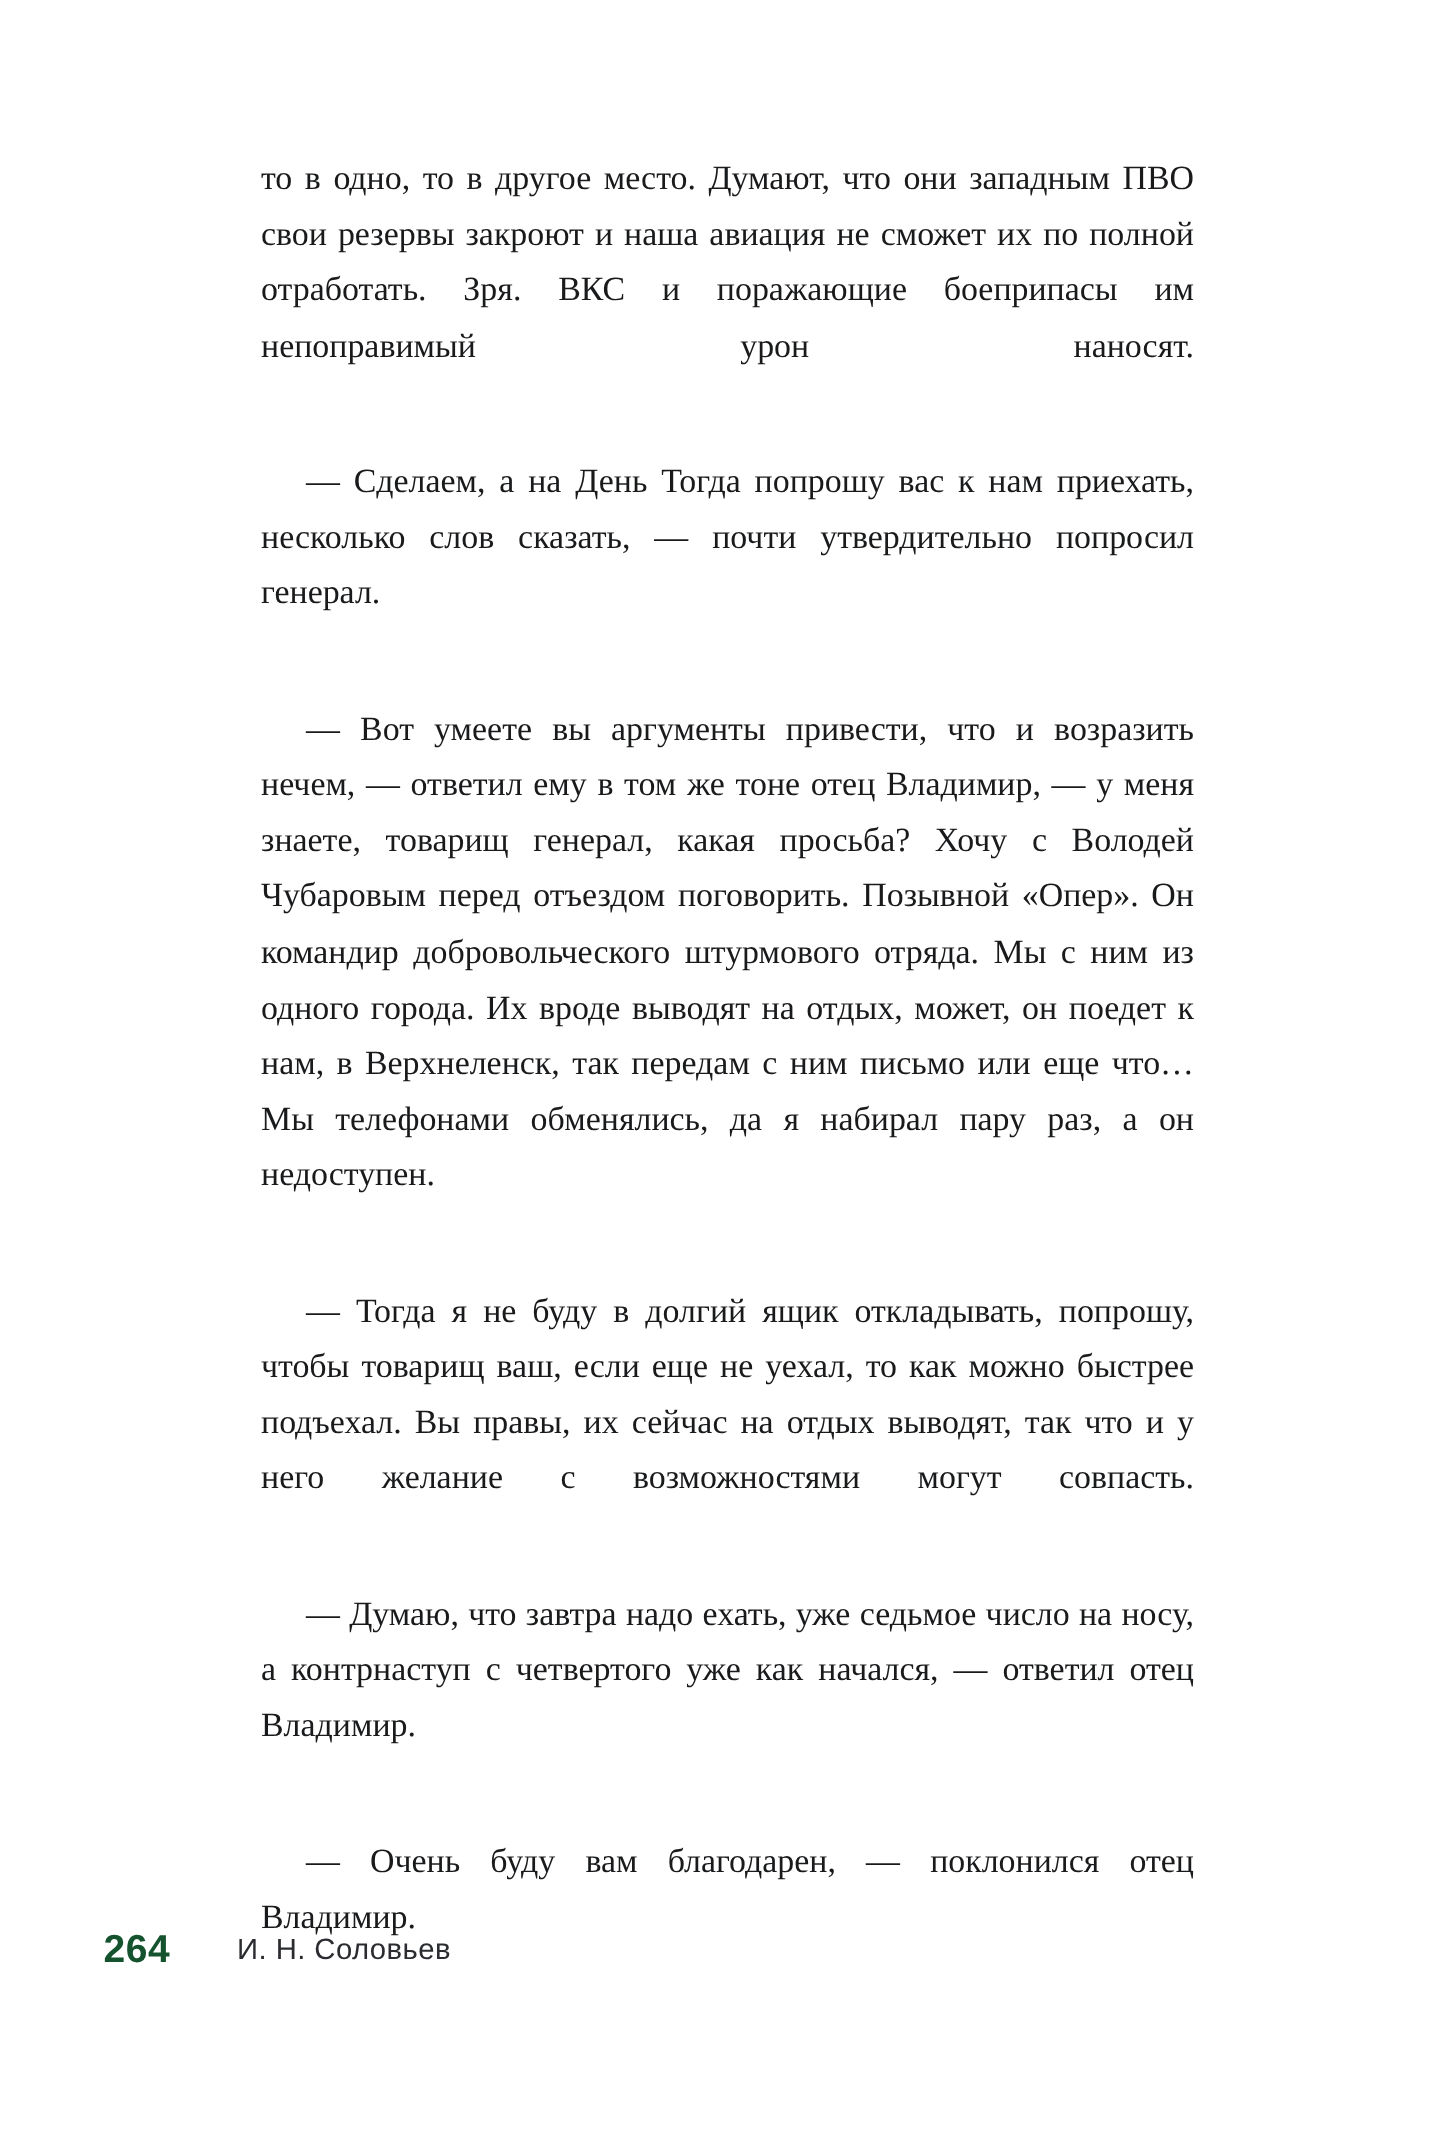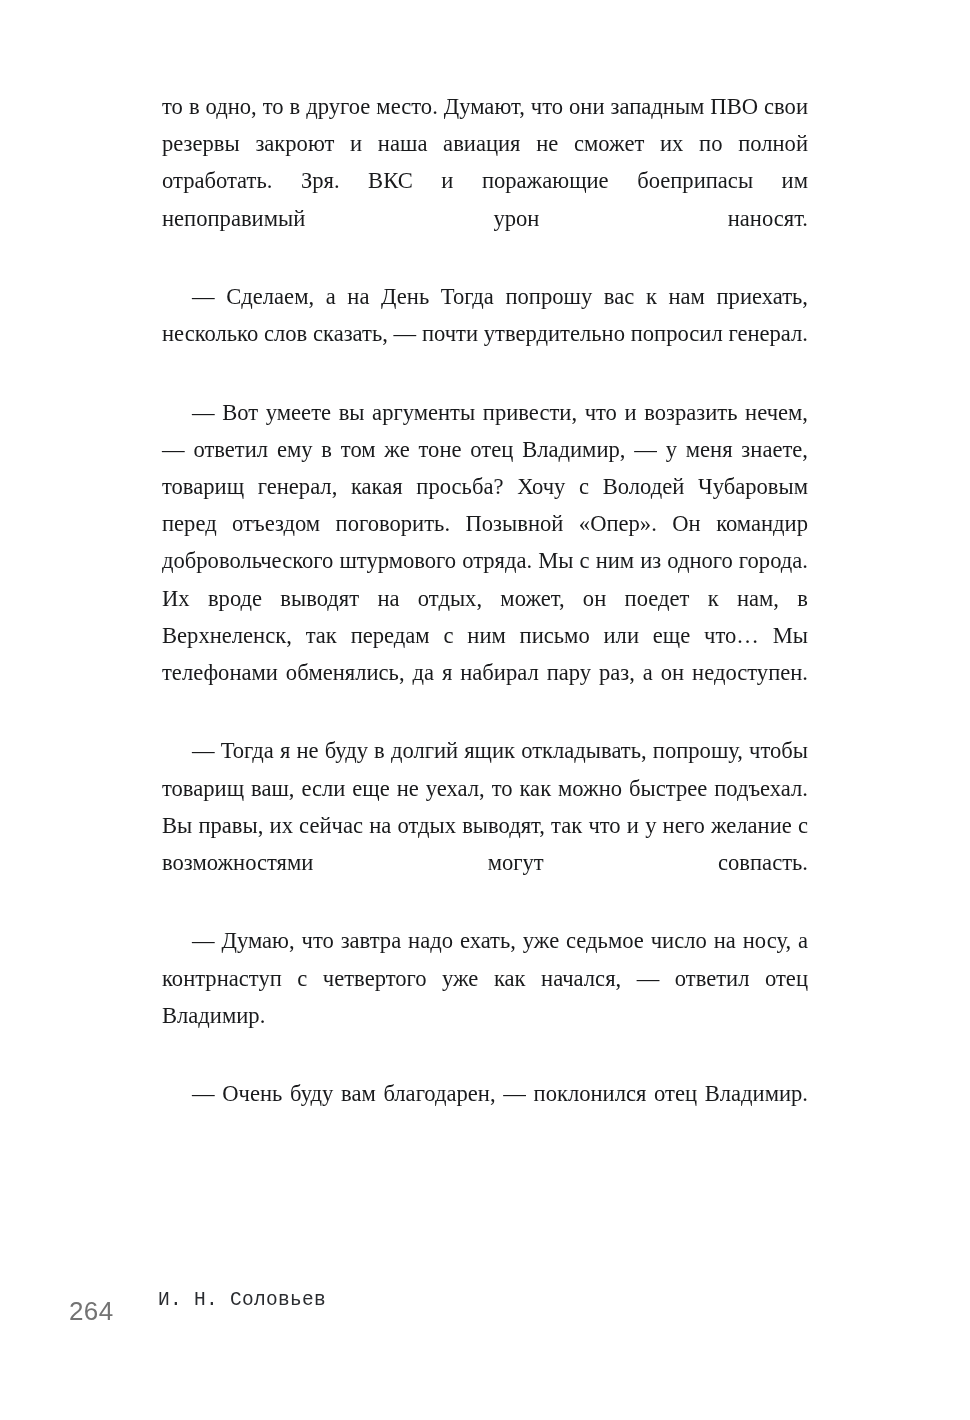--- a/index.html
+++ b/index.html
@@ -28,21 +28,21 @@
     line-height: 37.2px;
     color: #191a1c;
     text-align: justify;
     text-justify: inter-word;
     -webkit-hyphens: manual;
     hyphens: manual;
     font-kerning: normal;
   }
 
   .para {
-    margin: 4px;
+    margin: 16px;
     text-indent: 0;
     text-align: justify;
   }
 
   .para.indent {
     text-indent: 30px;
   }
 
   
   .para::after {
@@ -55,34 +55,34 @@
     position: absolute;
     left: 0;
     top: 1282px;
     width: 970px;
     height: 46px;
   }
 
   .folio {
     position: absolute;
     left: 69px;
-    top: 12px;
+    top: 0;
     font-family: "Liberation Sans", "DejaVu Sans", sans-serif;
     font-size: 26px;
     line-height: 34px;
     letter-spacing: 0.4px;
-    color: #737373;
-    font-weight: 400;
+    color: #14532d;
+    font-weight: 700;
   }
 
   .running-head {
     position: absolute;
     left: 158px;
     top: 4px;
-    font-family: Liberation Mono, monospace;
+    font-family: Liberation Sans, sans-serif;
     font-size: 19.5px;
     line-height: 28px;
     letter-spacing: 0.3px;
     color: #2a2c30;
     font-weight: 400;
     white-space: nowrap;
   }
 </style>
 </head>
 <body>

